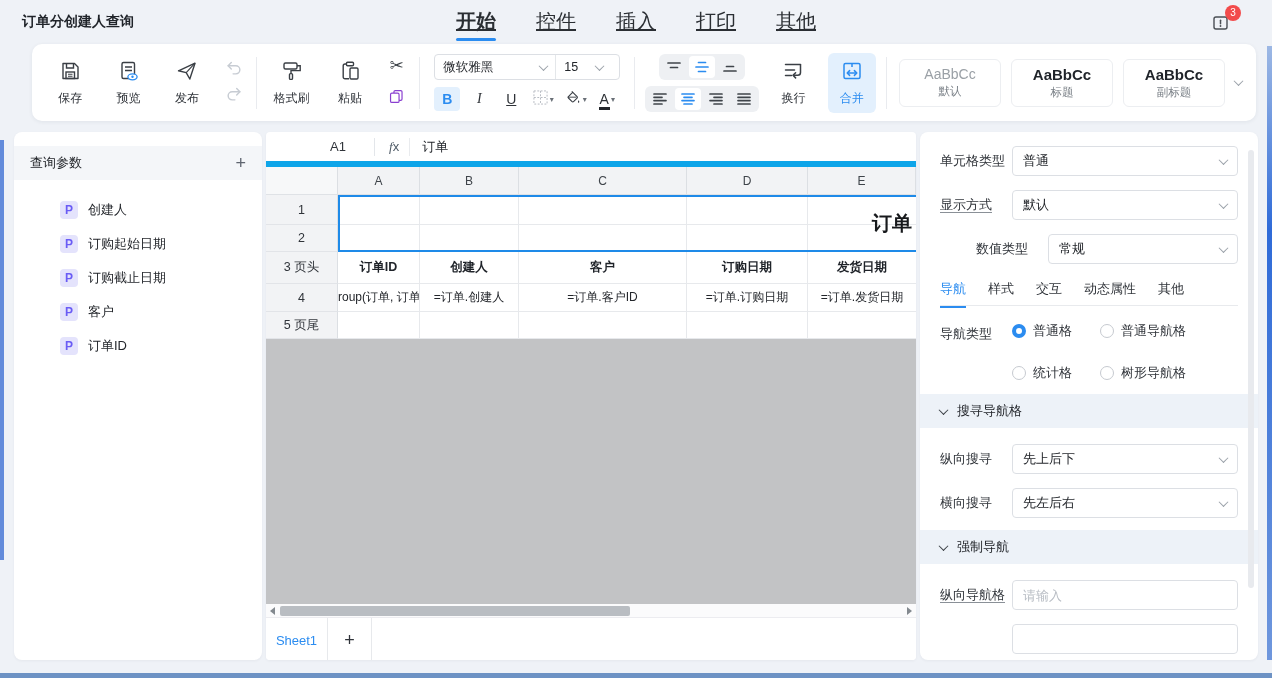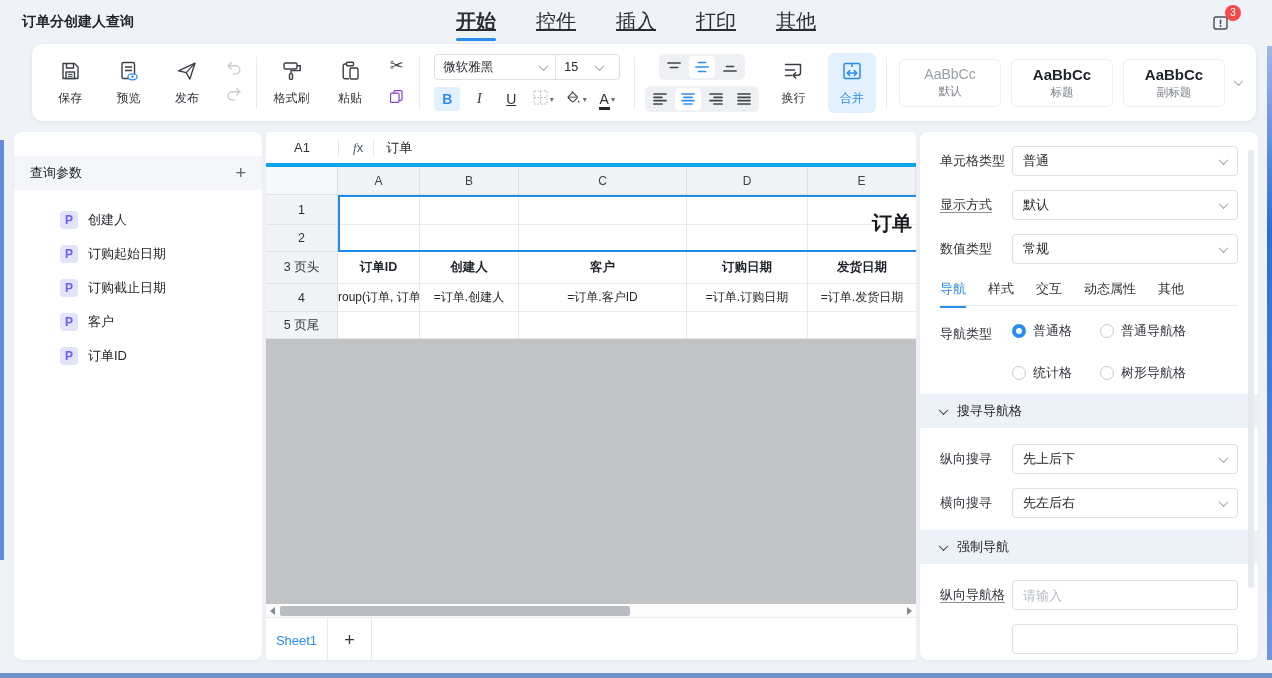--- a/index.html
+++ b/index.html
@@ -68,32 +68,32 @@
            box-shadow:0 1px 3px rgba(31,45,61,.05); overflow:hidden; }
   .lpanel { left:14px; width:248px; }
   .cpanel { left:266px; width:650px; border-radius:4px; }
   .rpanel { left:920px; width:338px; }
 
   
   .ptabs { height:40px; display:flex; align-items:center; justify-content:space-evenly; border-bottom:1px solid #f0f1f4; }
   .ptab { font-size:13px; color:#30343a; padding:5px 10px; }
   .ptab.pill { background:#2b8cf0; color:#fff; border-radius:4px; padding:5px 17px; }
   .tabsep { width:1px; height:14px; background:#e3e6ea; }
-  .qsection { margin-top:24px; height:34px; background:#f4f6f9; display:flex; align-items:center;
+  .qsection { margin-top:14px; height:34px; background:#f4f6f9; display:flex; align-items:center;
               justify-content:space-between; padding:0 16px; }
   .qsection .qt { font-size:13px; color:#23262b; }
   .plus { font-size:18px; color:#5f6570; font-weight:400; line-height:1; }
   .params { padding:20px 0 0 46px; display:flex; flex-direction:column; gap:15px; }
   .param { display:flex; align-items:center; gap:10px; height:19px; }
   .pbadge { width:18px; height:18px; border-radius:4px; background:#e4e3fc; color:#6a5cf5; font-size:12px;
             font-weight:700; display:flex; align-items:center; justify-content:center; }
   .param .pl { font-size:13px; color:#23262b; }
 
   
-  .fxbar { height:35px; border-bottom:4px solid #0ea5e9; display:flex; align-items:center; }
+  .fxbar { height:35px; border-bottom:6px solid #0ea5e9; display:flex; align-items:center;padding-left:36px; }
   .cellref { width:72px; text-align:center; font-size:13px; color:#30343a; }
   .fxsep { width:1px; height:18px; background:#e3e6ea; }
   .fx { font-size:13px; color:#4e5a66; padding:0 10px 0 14px; }
   .fx i { font-family:"Liberation Serif","DejaVu Serif",serif; }
   .fxval { font-size:13px; color:#23262b; padding-left:12px; border-left:1px solid #e9ebee; height:18px; line-height:18px; }
   .colhdr { height:28px; display:flex; background:#f2f3f5; border-bottom:1px solid #dfe2e6; }
   .corner { width:72px; background:#f7f8f9; border-right:1px solid #dcdfe3; }
   .colcell { border-right:1px solid #dcdfe3; display:flex; align-items:center; justify-content:center;
              font-size:12px; color:#3f444a; }
   .gridwrap { position:relative; }
@@ -483,21 +483,21 @@
             <span class="chev"></span>
         </div>
       </div>
       <div class="frow">
         <span class="flabel tip">显示方式</span>
         <div class="select">
           <span>默认</span>
             <span class="chev"></span>
         </div>
       </div>
-      <div class="frow" style="margin-bottom:16px;">
+      <div class="frow" style="margin-bottom:16px;margin-left:36px;">
         <span class="flabel">数值类型</span>
         <div class="select">
           <span>常规</span>
             <span class="chev"></span>
         </div>
       </div>
       <div class="subtabs">
         <span class="subtab active">导航</span>
         <span class="subtab">样式</span>
         <span class="subtab">交互</span>

